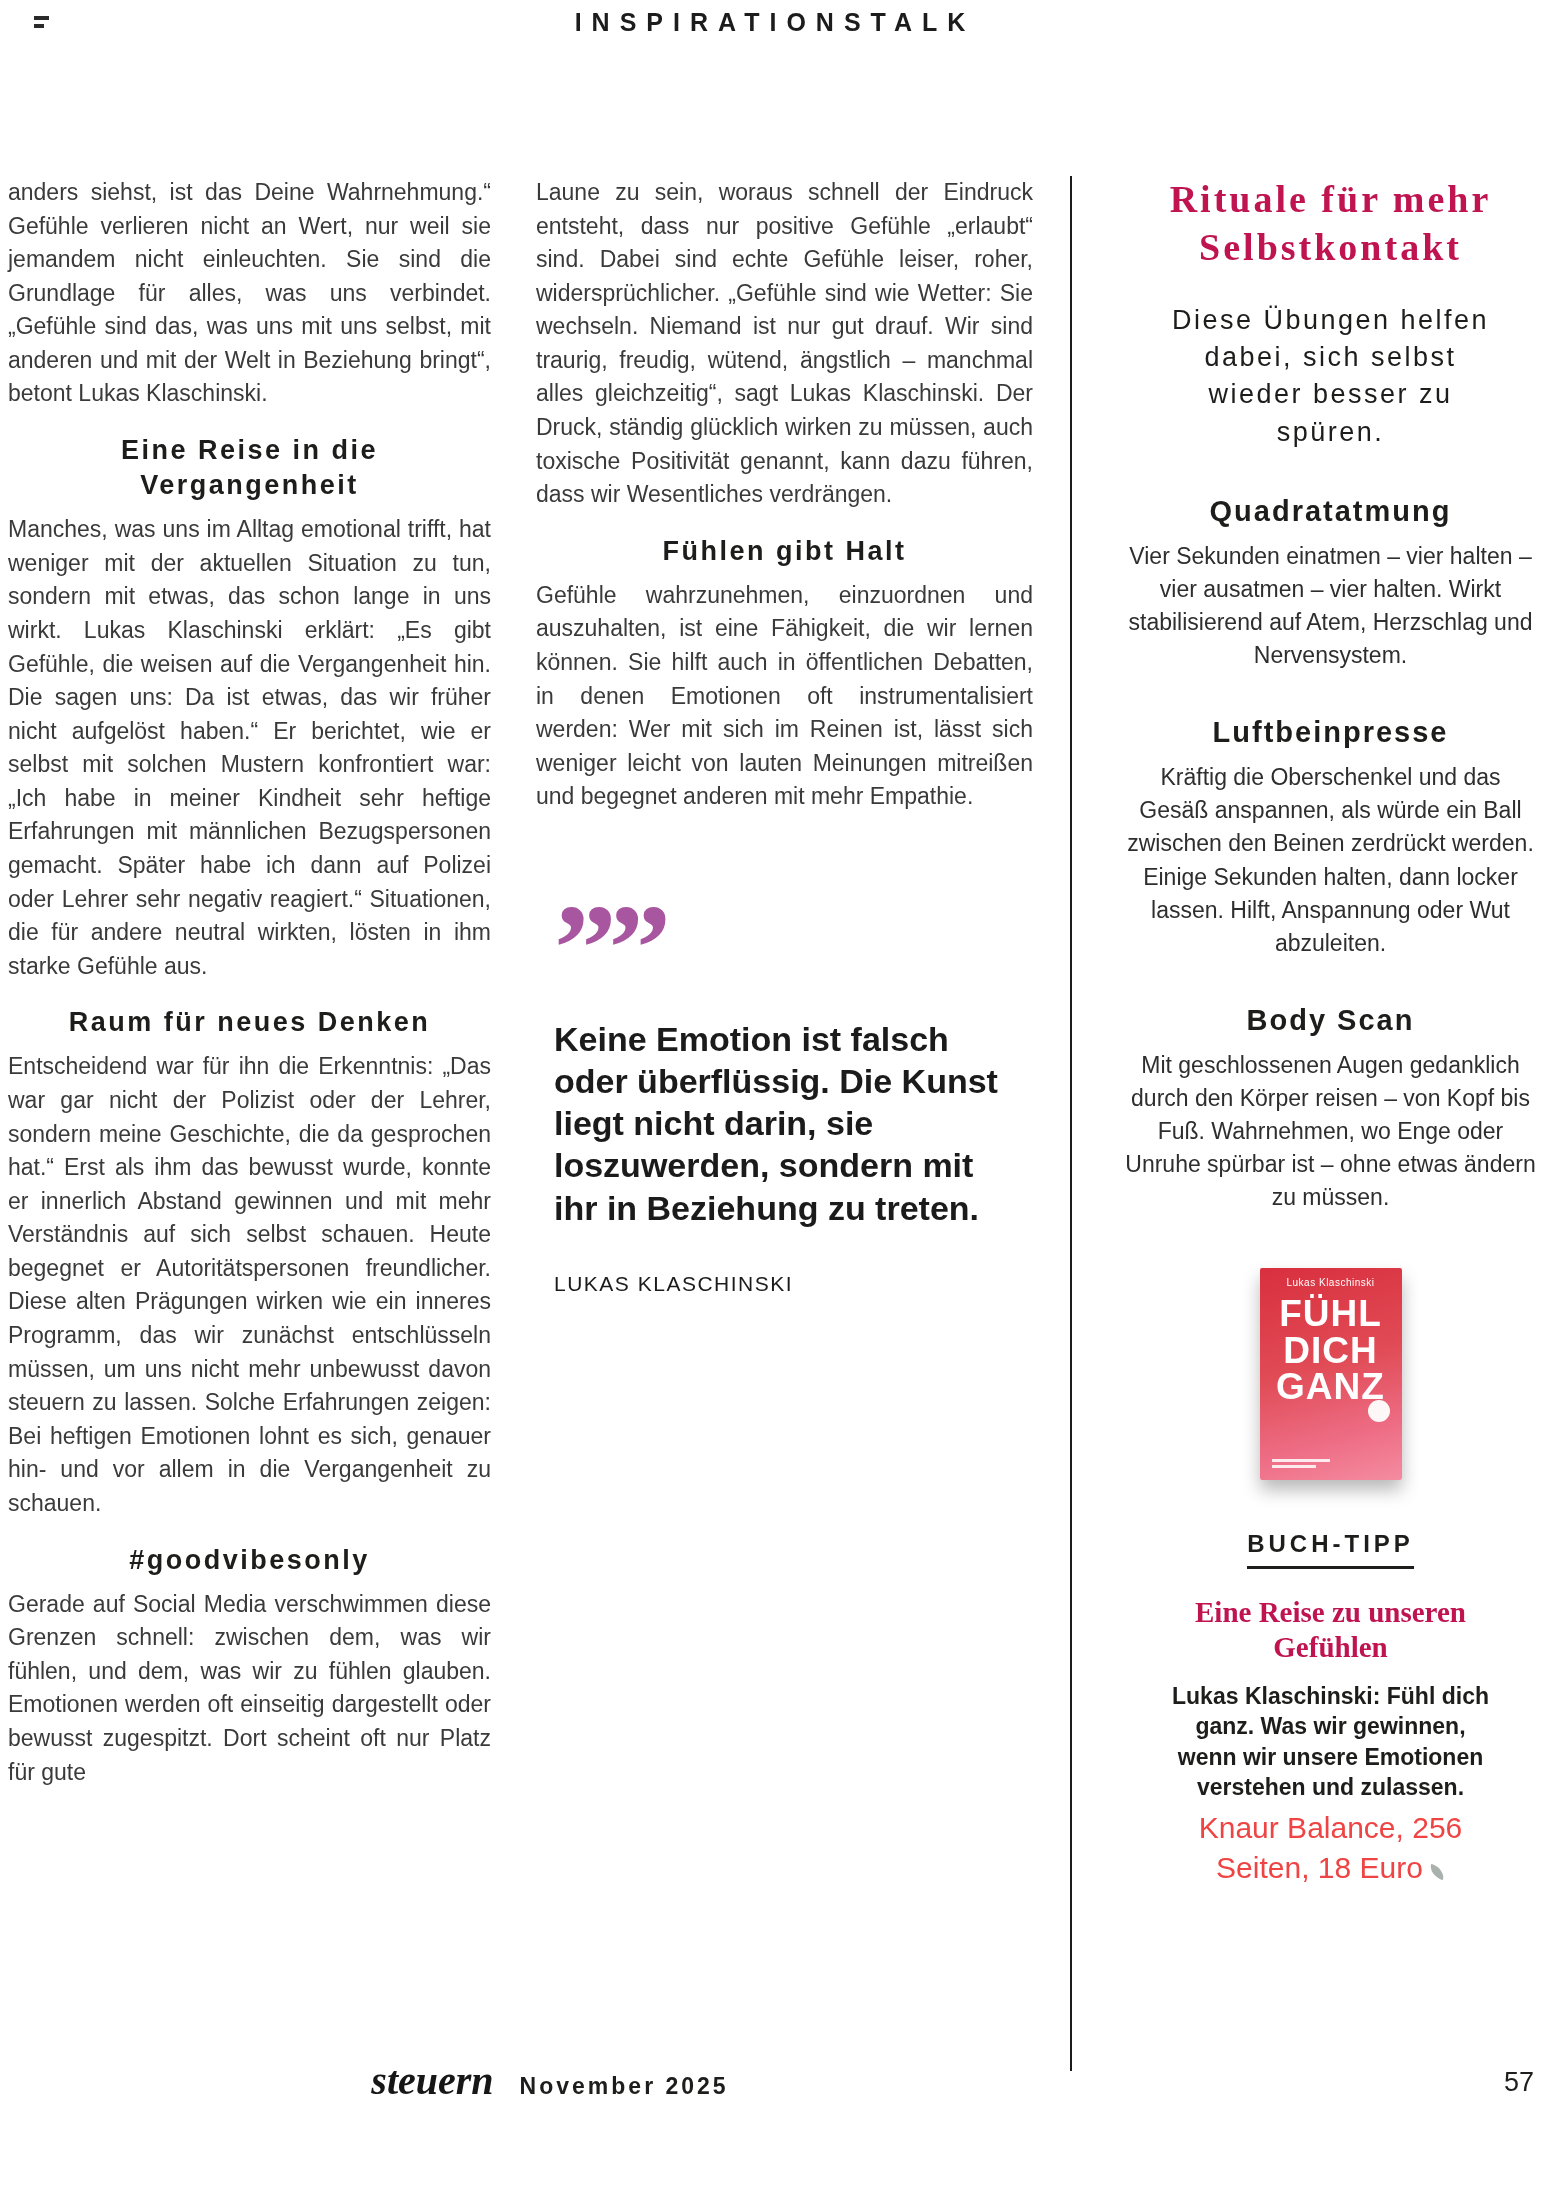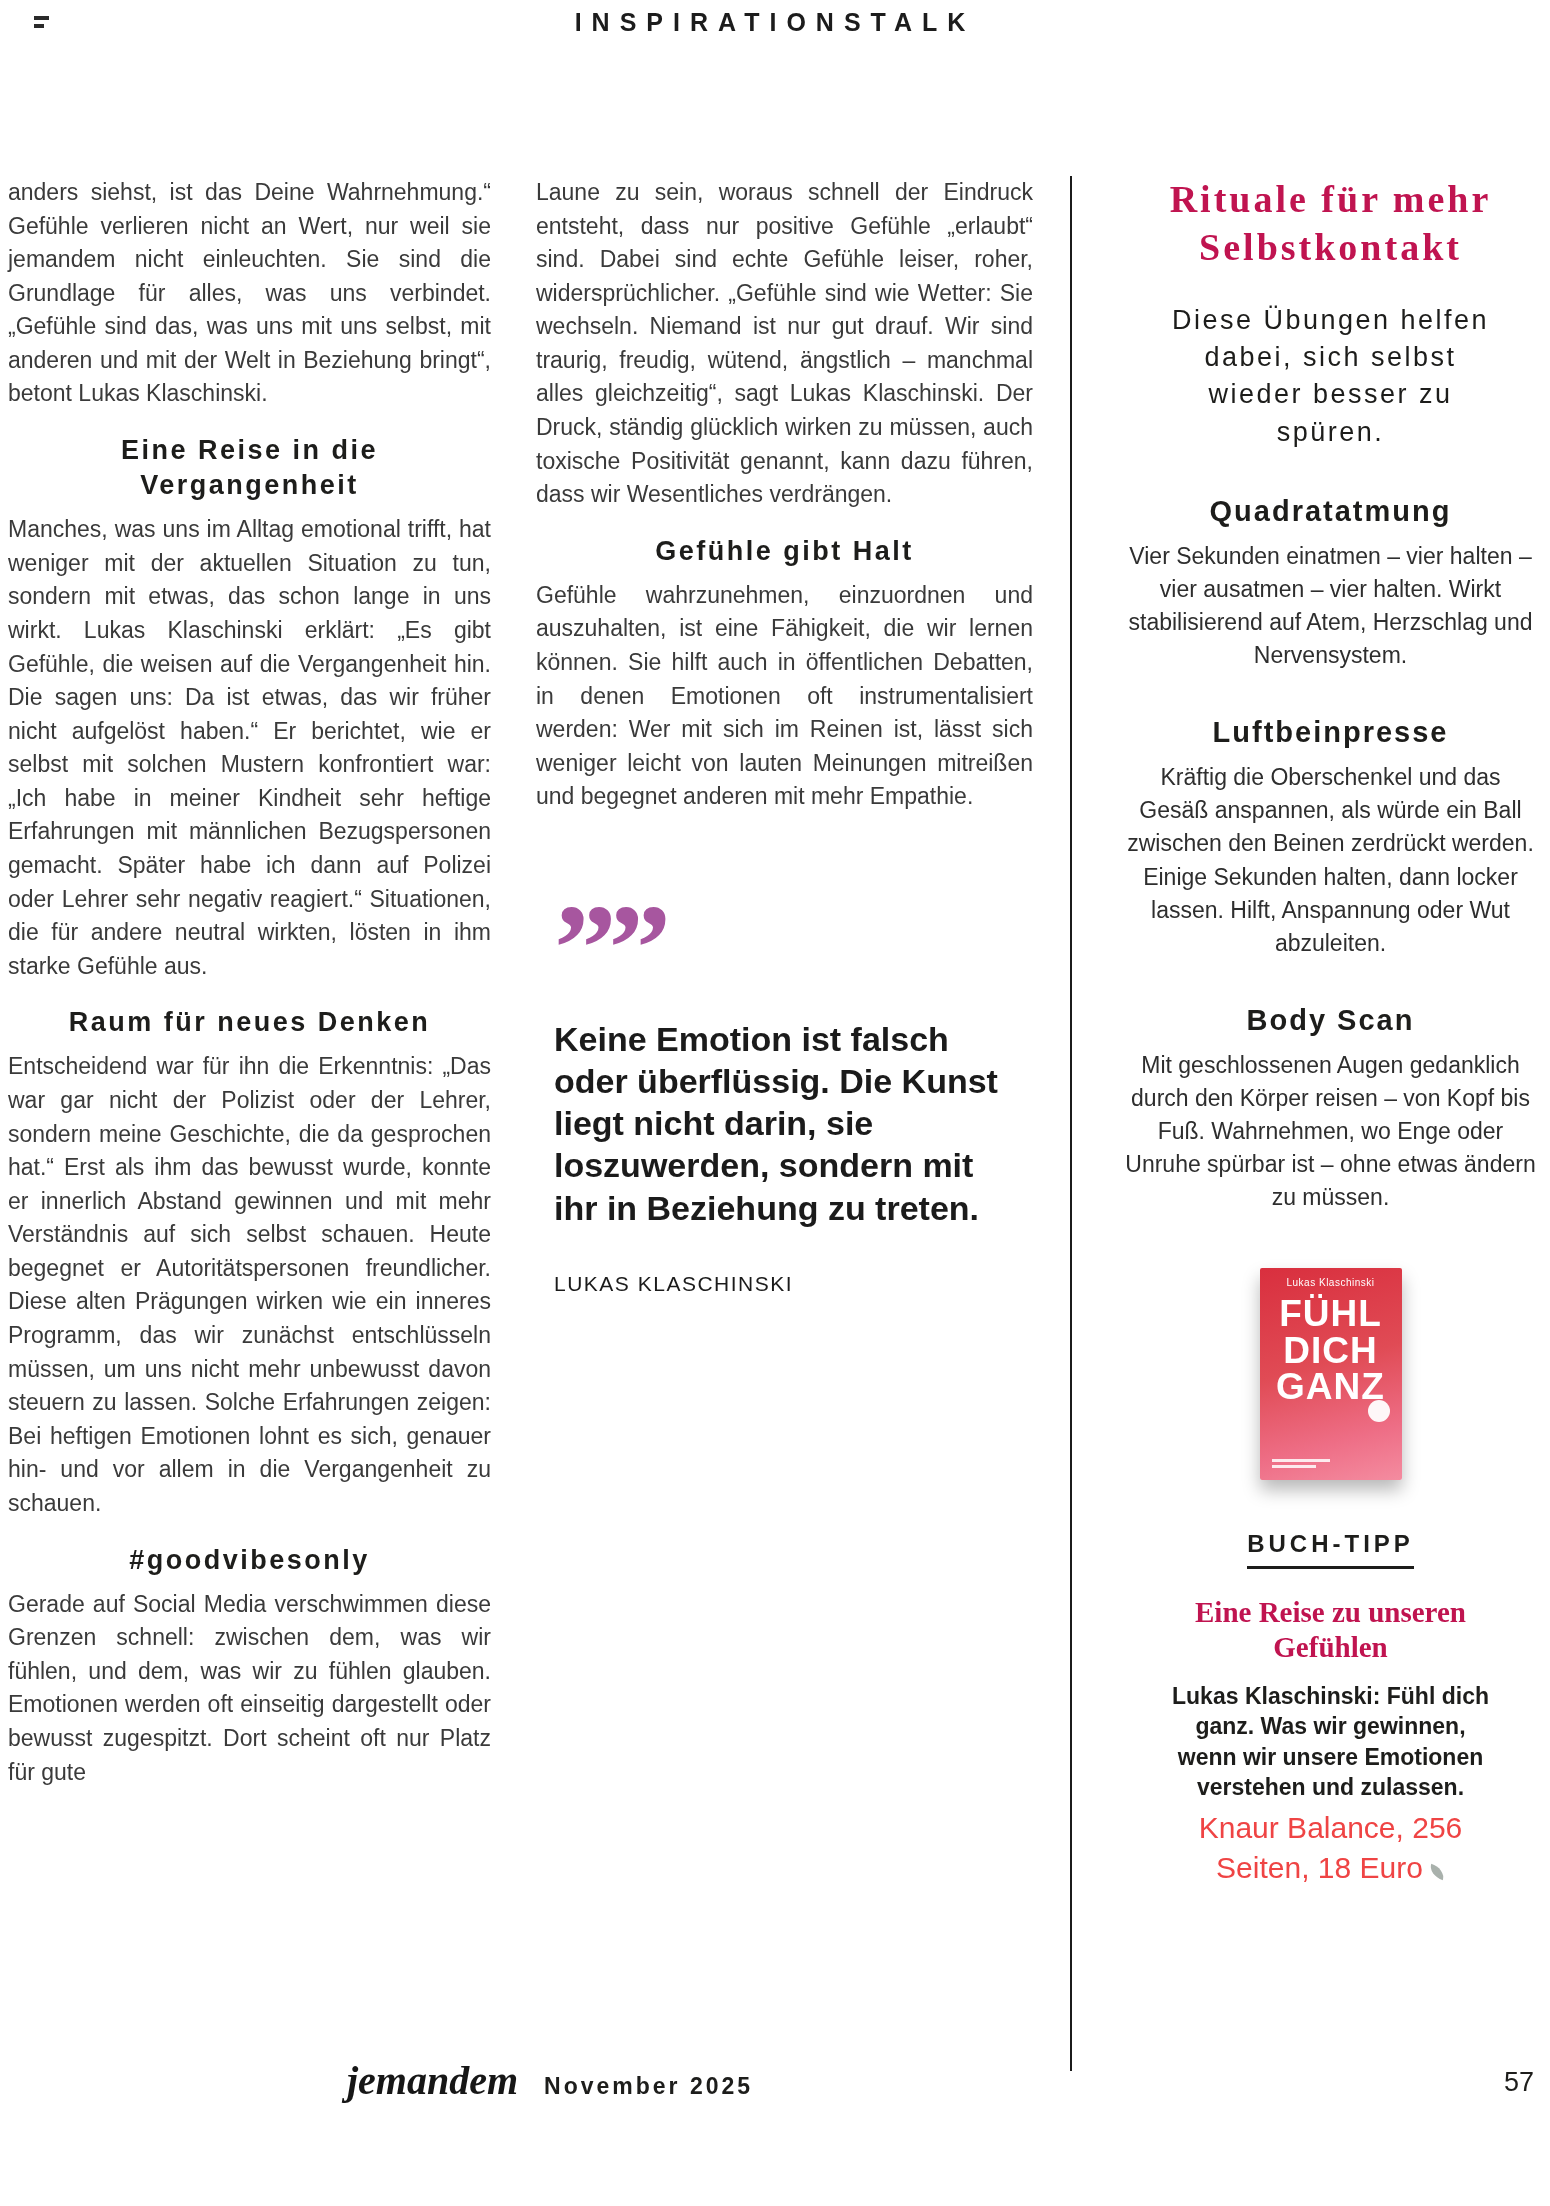--- a/index.html
+++ b/index.html
@@ -163,21 +163,21 @@
       <h3 class="col-heading">Eine Reise in die Vergangenheit</h3>
       <p>Manches, was uns im Alltag emotional trifft, hat weniger mit der aktuellen Situation zu tun, sondern mit etwas, das schon lange in uns wirkt. Lukas Klaschinski erklärt: „Es gibt Gefühle, die weisen auf die Vergangenheit hin. Die sagen uns: Da ist etwas, das wir früher nicht aufgelöst haben.“ Er berichtet, wie er selbst mit solchen Mustern konfrontiert war: „Ich habe in meiner Kindheit sehr heftige Erfahrungen mit männlichen Bezugspersonen gemacht. Später habe ich dann auf Polizei oder Lehrer sehr negativ reagiert.“ Situationen, die für andere neutral wirkten, lösten in ihm starke Gefühle aus.</p>
       <h3 class="col-heading">Raum für neues Denken</h3>
       <p>Entscheidend war für ihn die Erkenntnis: „Das war gar nicht der Polizist oder der Lehrer, sondern meine Geschichte, die da gesprochen hat.“ Erst als ihm das bewusst wurde, konnte er innerlich Abstand gewinnen und mit mehr Verständnis auf sich selbst schauen. Heute begegnet er Autoritätspersonen freundlicher. Diese alten Prägungen wirken wie ein inneres Programm, das wir zunächst entschlüsseln müssen, um uns nicht mehr unbewusst davon steuern zu lassen. Solche Erfahrungen zeigen: Bei heftigen Emotionen lohnt es sich, genauer hin- und vor allem in die Vergangenheit zu schauen.</p>
       <h3 class="col-heading">#goodvibesonly</h3>
       <p>Gerade auf Social Media verschwimmen diese Grenzen schnell: zwischen dem, was wir fühlen, und dem, was wir zu fühlen glauben. Emotionen werden oft einseitig dargestellt oder bewusst zugespitzt. Dort scheint oft nur Platz für gute</p>
     </div>
 
     <div class="col col2">
       <p>Laune zu sein, woraus schnell der Eindruck entsteht, dass nur positive Gefühle „erlaubt“ sind. Dabei sind echte Gefühle leiser, roher, widersprüchlicher. „Gefühle sind wie Wetter: Sie wechseln. Niemand ist nur gut drauf. Wir sind traurig, freudig, wütend, ängstlich – manchmal alles gleichzeitig“, sagt Lukas Klaschinski. Der Druck, ständig glücklich wirken zu müssen, auch toxische Positivität genannt, kann dazu führen, dass wir Wesentliches verdrängen.</p>
-      <h3 class="col-heading">Gefühle gibt Halt</h3>
+      <h3 class="col-heading">Fühlen gibt Halt</h3>
       <p>Gefühle wahrzunehmen, einzuordnen und auszuhalten, ist eine Fähigkeit, die wir lernen können. Sie hilft auch in öffentlichen Debatten, in denen Emotionen oft instrumentalisiert werden: Wer mit sich im Reinen ist, lässt sich weniger leicht von lauten Meinungen mitreißen und begegnet anderen mit mehr Empathie.</p>
 
       <div class="quote">
         <div class="quote-marks" style="color: rgb(167, 86, 159);">””</div>
         <div class="quote-text">Keine Emotion ist falsch oder überflüssig. Die Kunst liegt nicht darin, sie loszuwerden, sondern mit ihr in Beziehung zu treten.</div>
         <div class="quote-attrib">LUKAS KLASCHINSKI</div>
       </div>
     </div>
 
     <div class="vrule"></div>
@@ -214,18 +214,18 @@
       </div>
       <h3 class="tip-title" style="color: rgb(192, 20, 80);">Eine Reise zu unseren Gefühlen</h3>
       <p class="tip-text">Lukas Klaschinski: Fühl dich ganz. Was wir gewinnen, wenn wir unsere Emotionen verstehen und zulassen.</p>
       <p class="tip-publisher">
         <span>Knaur Balance, 256 Seiten, 18 Euro</span><span class="leaf"></span>
       </p>
     </div>
   </div>
 
   <div class="footer-center">
-    <span class="footer-logo">jemandem</span>
+    <span class="footer-logo">steuern</span>
     <span class="footer-issue">November 2025</span>
   </div>
   <div class="page-number">57</div>
 
 </div>
 
 </body></html>

